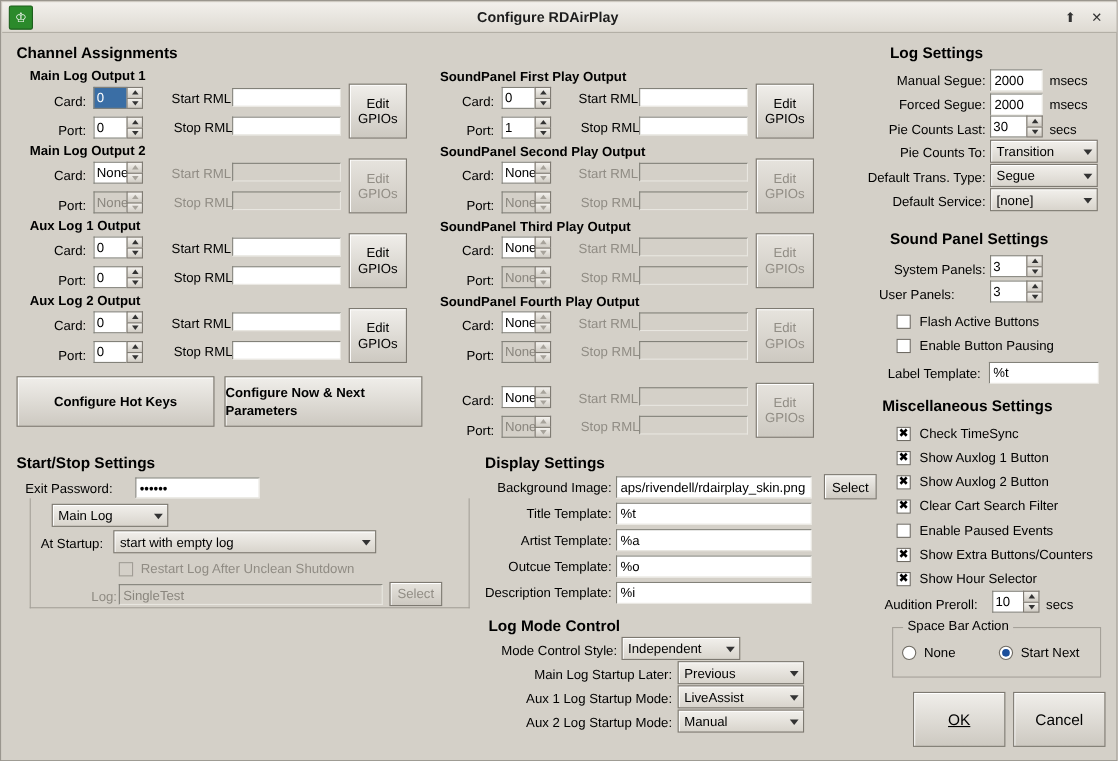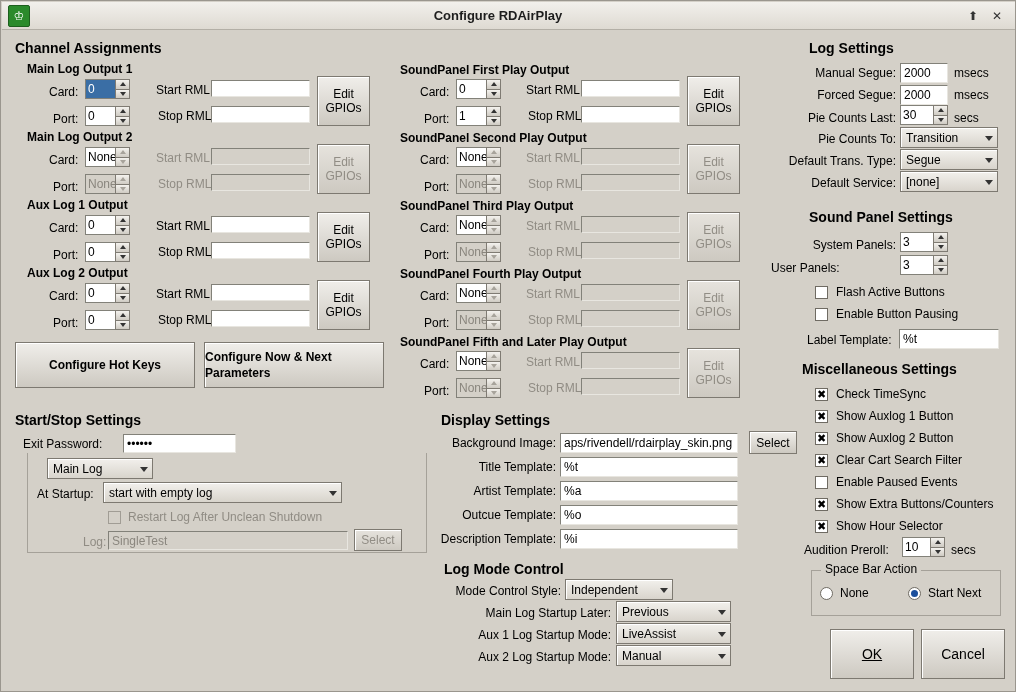--- a/index.html
+++ b/index.html
@@ -445,21 +445,20 @@
       </div>
   </div>
   <div class="abs lbl dis" style="left:525px; top:286px;">Start RML:</div>
   <input class="abs tbox dis" style="left: 580px; top: 283px; width: 99px;" value="">
   <div class="abs lbl dis" style="left:527px; top:312px;">Stop RML:</div>
   <input class="abs tbox dis" style="left: 580px; top: 309px; width: 99px;" value="">
   <div class="abs btn dis" style="left:686px; top:279px; width:53px; height:50px; line-height:14px; flex-direction:column;">
       <span>Edit GPIOs</span>
     </div>
 
-  <div class="abs grp-title" style="left:399px; top:334px;">SoundPanel Fifth and Later Play Output</div>
   <div class="abs lbl" style="left:419px; top:356px;">Card:</div>
   <div class="abs spin-wrap dis" style="left:455px; top:350px;">
     <div class="spin-field">None</div>
     <div class="spin-btns">
         <div class="spin-btn top">
           <span class="tri-up"></span>
         </div>
         <div class="spin-btn">
           <span class="tri-dn"></span>
         </div>
@@ -603,21 +602,21 @@
     <div class="spin-field" style="width:33px;">3</div>
     <div class="spin-btns">
         <div class="spin-btn top">
           <span class="tri-up"></span>
         </div>
         <div class="spin-btn">
           <span class="tri-dn"></span>
         </div>
       </div>
   </div>
-  <div class="abs lbl" style="left:770px; top:260px; width:125px; text-align:left;">User Panels:</div>
+  <div class="abs lbl" style="left:770px; top:260px; width:125px; text-align:center;">User Panels:</div>
   <div class="abs spin-wrap" style="left:899px; top:254px;">
     <div class="spin-field" style="width:33px;">3</div>
     <div class="spin-btns">
         <div class="spin-btn top">
           <span class="tri-up"></span>
         </div>
         <div class="spin-btn">
           <span class="tri-dn"></span>
         </div>
       </div>

